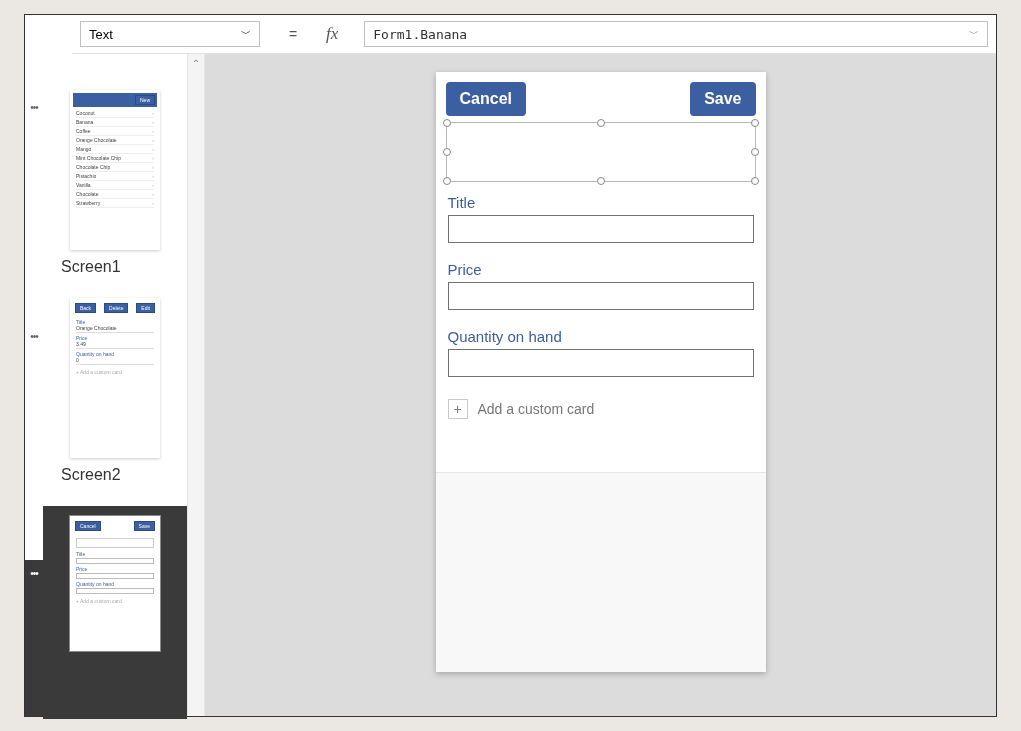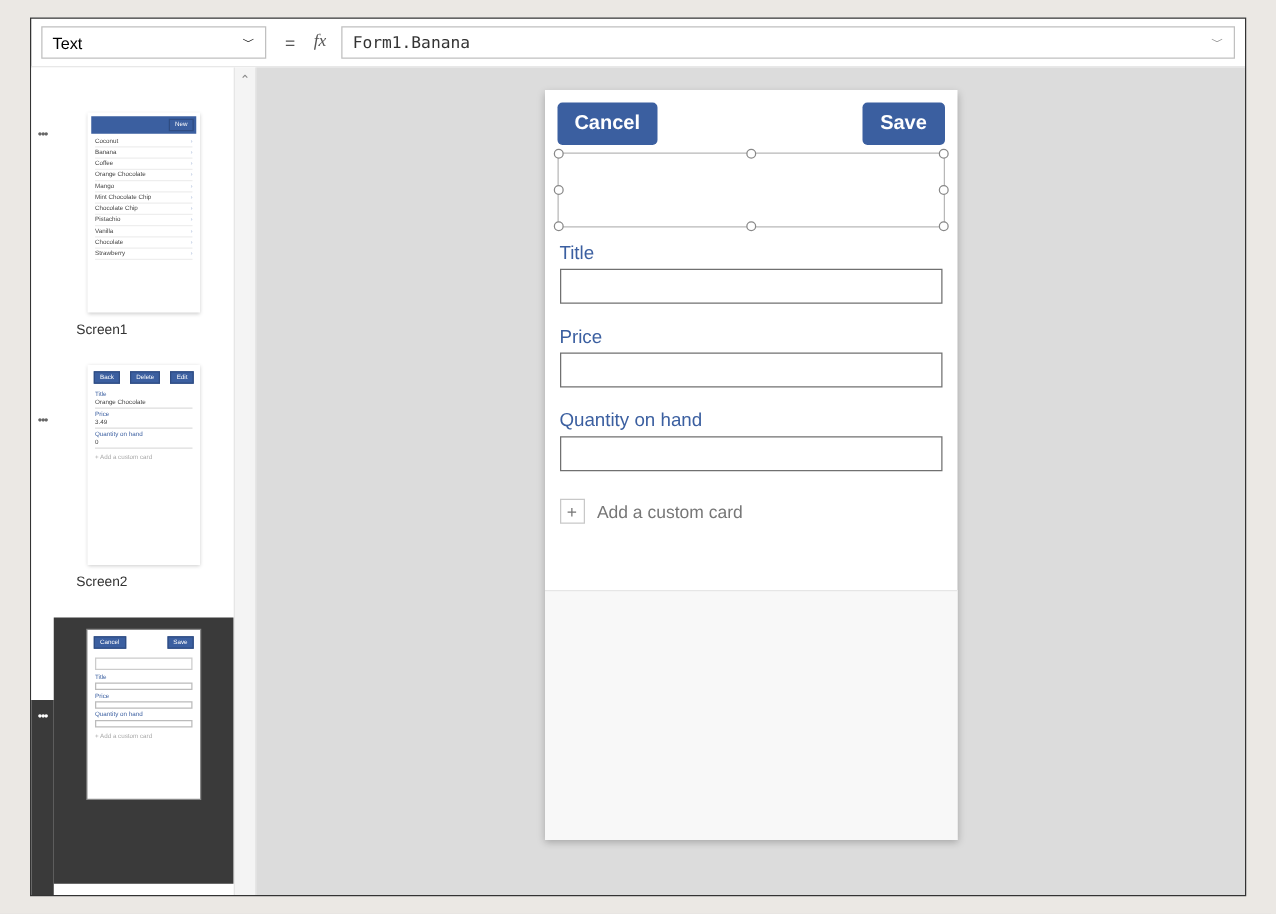--- a/index.html
+++ b/index.html
@@ -17,38 +17,39 @@
     left: 24px;
     right: 24px;
     bottom: 14px;
     background: #fff;
     border: 1px solid #333;
   }
   
   .formula-row {
     display: flex;
     align-items: center;
-    gap: 12px;
+    gap: 26px;
     padding: 6px 8px;
     border-bottom: 1px solid #e1e1e1;
+    margin-left: 47px;
   }
   .prop-select {
     width: 180px;
     height: 26px;
     border: 1px solid #c0c0c0;
     background: #fff;
     display: flex;
     align-items: center;
     justify-content: space-between;
     padding: 0 8px;
     font-size: 13px;
   }
   .prop-select .caret { font-size: 10px; }
   .eq { width: 14px; text-align:center; font-size: 14px; color:#555;}
-  .fx { font-style: italic; font-family: serif; font-size: 14px; color:#555;}
+  .fx { font-style: italic; font-family: serif; font-size: 17px; color:#555;}
   .formula-input {
     flex: 1;
     height: 26px;
     border: 1px solid #c0c0c0;
     display: flex;
     align-items: center;
     padding: 0 8px;
     font-family: Consolas, monospace;
     font-size: 13px;
     color: #333;
@@ -96,21 +97,21 @@
     width: 90px;
     height: 160px;
     margin: 0 auto 8px auto;
     background:#fff;
     box-shadow: 0 1px 3px rgba(0,0,0,.2);
     padding:3px;
     font-size:5px;
     color:#444;
     position:relative;
   }
-  .thumb-title { font-size:11px; color:#333; margin: 0 0 22px 18px; }
+  .thumb-title { font-size:16px; color:#333; margin: 0 0 22px 18px; }
   .thumb .topbar {
     background:#3b5fa0;
     color:#fff;
     display:flex;
     justify-content:flex-end;
     gap:2px;
     padding:2px;
   }
   .thumb .mini-btn {
     background:#3b5fa0;

